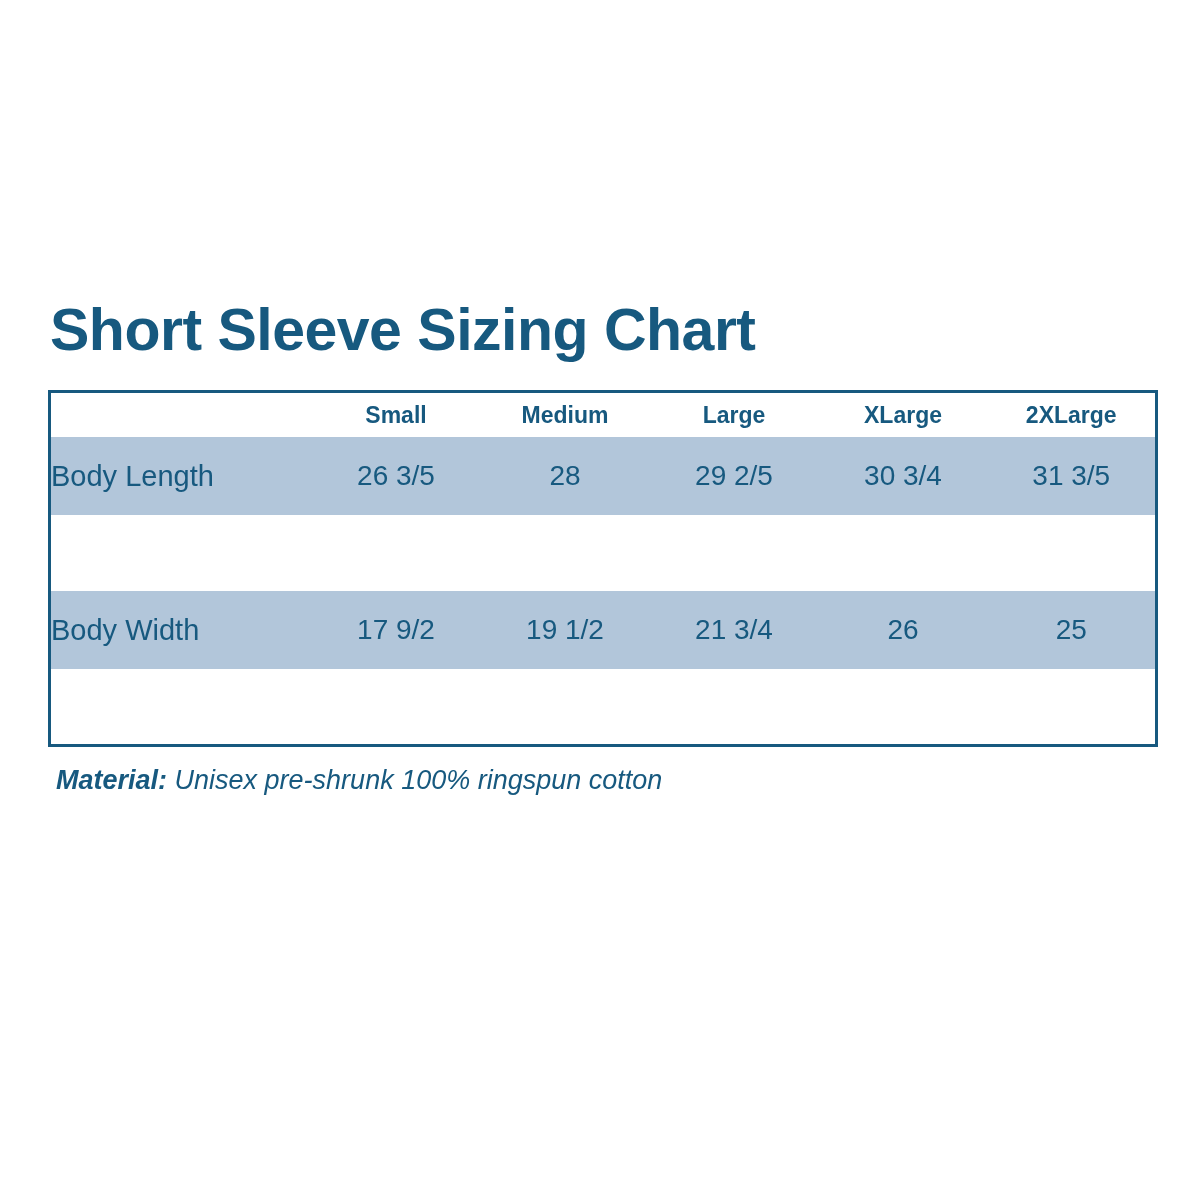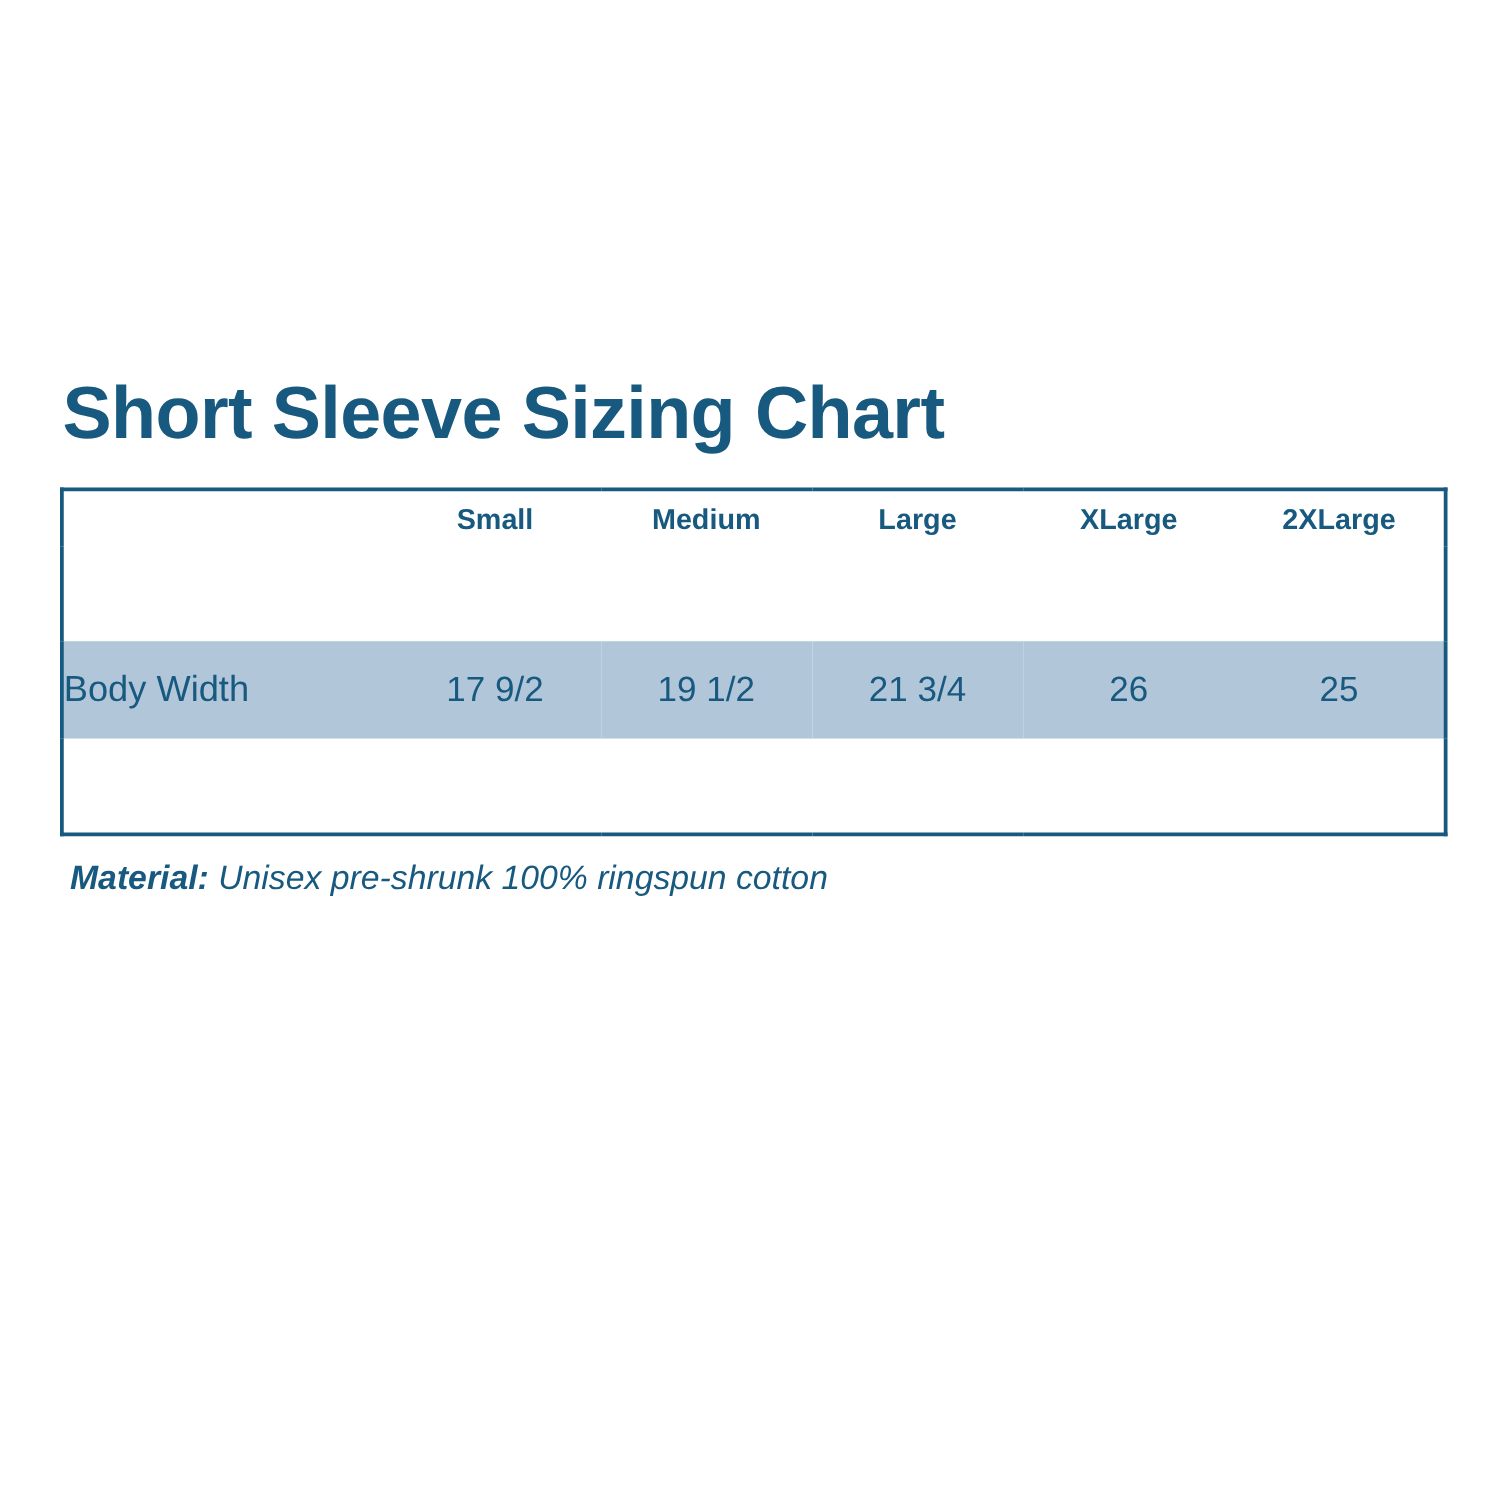--- a/index.html
+++ b/index.html
@@ -110,20 +110,28 @@
         <tr class="hdr-row">
           <th class="hdr-cell hdr-blank"></th>
           <th class="hdr-cell">Small</th>
           <th class="hdr-cell">Medium</th>
           <th class="hdr-cell">Large</th>
           <th class="hdr-cell">XLarge</th>
           <th class="hdr-cell">2XLarge</th>
         </tr>
       </thead>
       <tbody>
+        <tr class="data-row">
+          <td class="row-label">Body Length</td>
+          <td class="data-cell">26 3/5</td>
+          <td class="data-cell">28</td>
+          <td class="data-cell">29 2/5</td>
+          <td class="data-cell">30 3/4</td>
+          <td class="data-cell">31 3/5</td>
+        </tr>
         <tr class="spacer-row">
           <td></td>
           <td></td>
           <td></td>
           <td></td>
           <td></td>
           <td></td>
         </tr>
         <tr class="data-row">
           <td class="row-label">Body Width</td>

